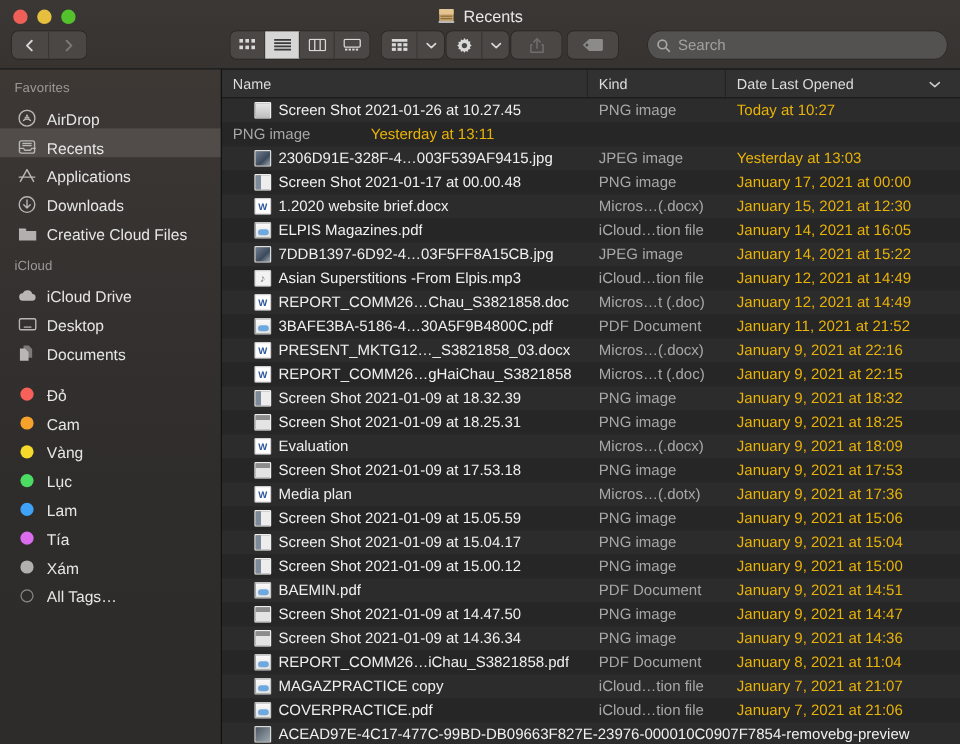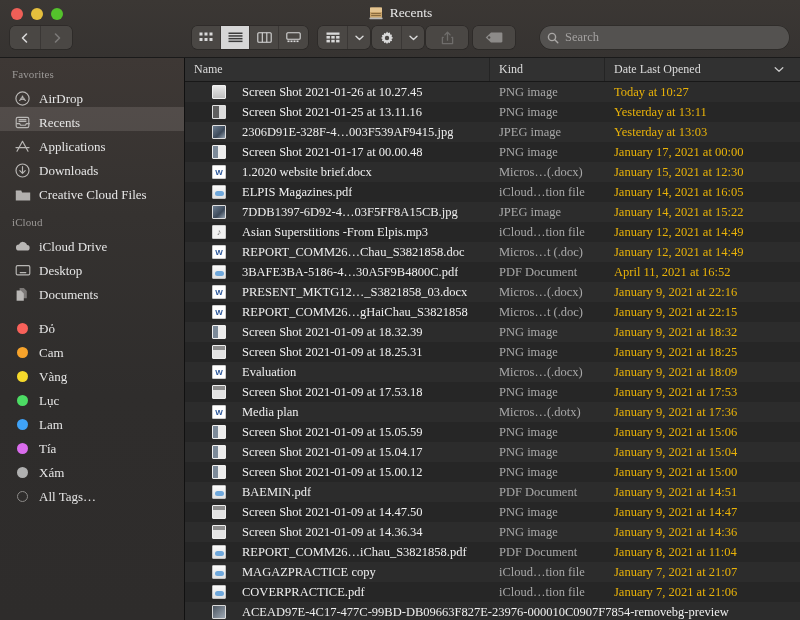--- a/index.html
+++ b/index.html
@@ -10,21 +10,20 @@
     overflow: hidden;
     -webkit-font-smoothing: antialiased;
   }
 
   .window {
     position: relative;
     width: 800px; height: 620px;
     display: flex; flex-direction: column;
     background: #2a2a2a;
     overflow: hidden;
-    font-family: Liberation Serif, serif;
   }
 
   
   .titlebar {
     position: relative;
     height: 58px;
     flex: 0 0 58px;
     background: linear-gradient(180deg,#3b3734 0%,#363331 100%);
     border-bottom: 1px solid #1a1a1a;
   }
@@ -186,21 +185,21 @@
     color: #f0f0f0;
     padding-left: 27px;
   }
   .cell.c-kind { flex: 0 0 115px; color: #a8a8a8; }
   .cell.c-date { flex: 1 1 auto; color: #eab308; }
   .cell.c-name.wide { flex: 1 1 auto; }
   .fileico {
     width: 14px; height: 14px; flex: 0 0 14px;
     display: block; border-radius: 1px;
   }
-  .fname { overflow: hidden; text-overflow: ellipsis; white-space: nowrap; margin-left: 10px; }
+  .fname { overflow: hidden; text-overflow: ellipsis; white-space: nowrap; }
   .ico-png2 {
     background:
       linear-gradient(to right,#5f5f5f 50%, #dcdcdc 50%),
       #ccc;
     border: 1px solid #e0e0e0;
   }
   .ico-jpg {
     background: linear-gradient(135deg,#6e7f92 0%,#3d4a5a 60%,#9aa7b4 100%);
     border: 1px solid #dedede;
   }
@@ -560,24 +559,20 @@
       <div class="rows" id="rows">
           <div class="row">
             <div class="cell c-name">
               <span class="fileico ico-shot"></span>
               <span class="fname">Screen Shot 2021-01-26 at 10.27.45</span>
             </div>
             <div class="cell c-kind">PNG image</div>
             <div class="cell c-date">Today at 10:27</div>
           </div>
           <div class="row">
-            <div class="cell c-name">
-              <span class="fileico ico-png2"></span>
-              <span class="fname">Screen Shot 2021-01-25 at 13.11.16</span>
-            </div>
             <div class="cell c-kind">PNG image</div>
             <div class="cell c-date">Yesterday at 13:11</div>
           </div>
           <div class="row">
             <div class="cell c-name">
               <span class="fileico ico-jpg"></span>
               <span class="fname">2306D91E-328F-4…003F539AF9415.jpg</span>
             </div>
             <div class="cell c-kind">JPEG image</div>
             <div class="cell c-date">Yesterday at 13:03</div>
@@ -629,21 +624,21 @@
             </div>
             <div class="cell c-kind">Micros…t (.doc)</div>
             <div class="cell c-date">January 12, 2021 at 14:49</div>
           </div>
           <div class="row">
             <div class="cell c-name">
               <span class="fileico ico-cloud"></span>
               <span class="fname">3BAFE3BA-5186-4…30A5F9B4800C.pdf</span>
             </div>
             <div class="cell c-kind">PDF Document</div>
-            <div class="cell c-date">April 11, 2021 at 16:52</div>
+            <div class="cell c-date">January 11, 2021 at 21:52</div>
           </div>
           <div class="row">
             <div class="cell c-name">
               <span class="fileico ico-doc"></span>
               <span class="fname">PRESENT_MKTG12…_S3821858_03.docx</span>
             </div>
             <div class="cell c-kind">Micros…(.docx)</div>
             <div class="cell c-date">January 9, 2021 at 22:16</div>
           </div>
           <div class="row">

